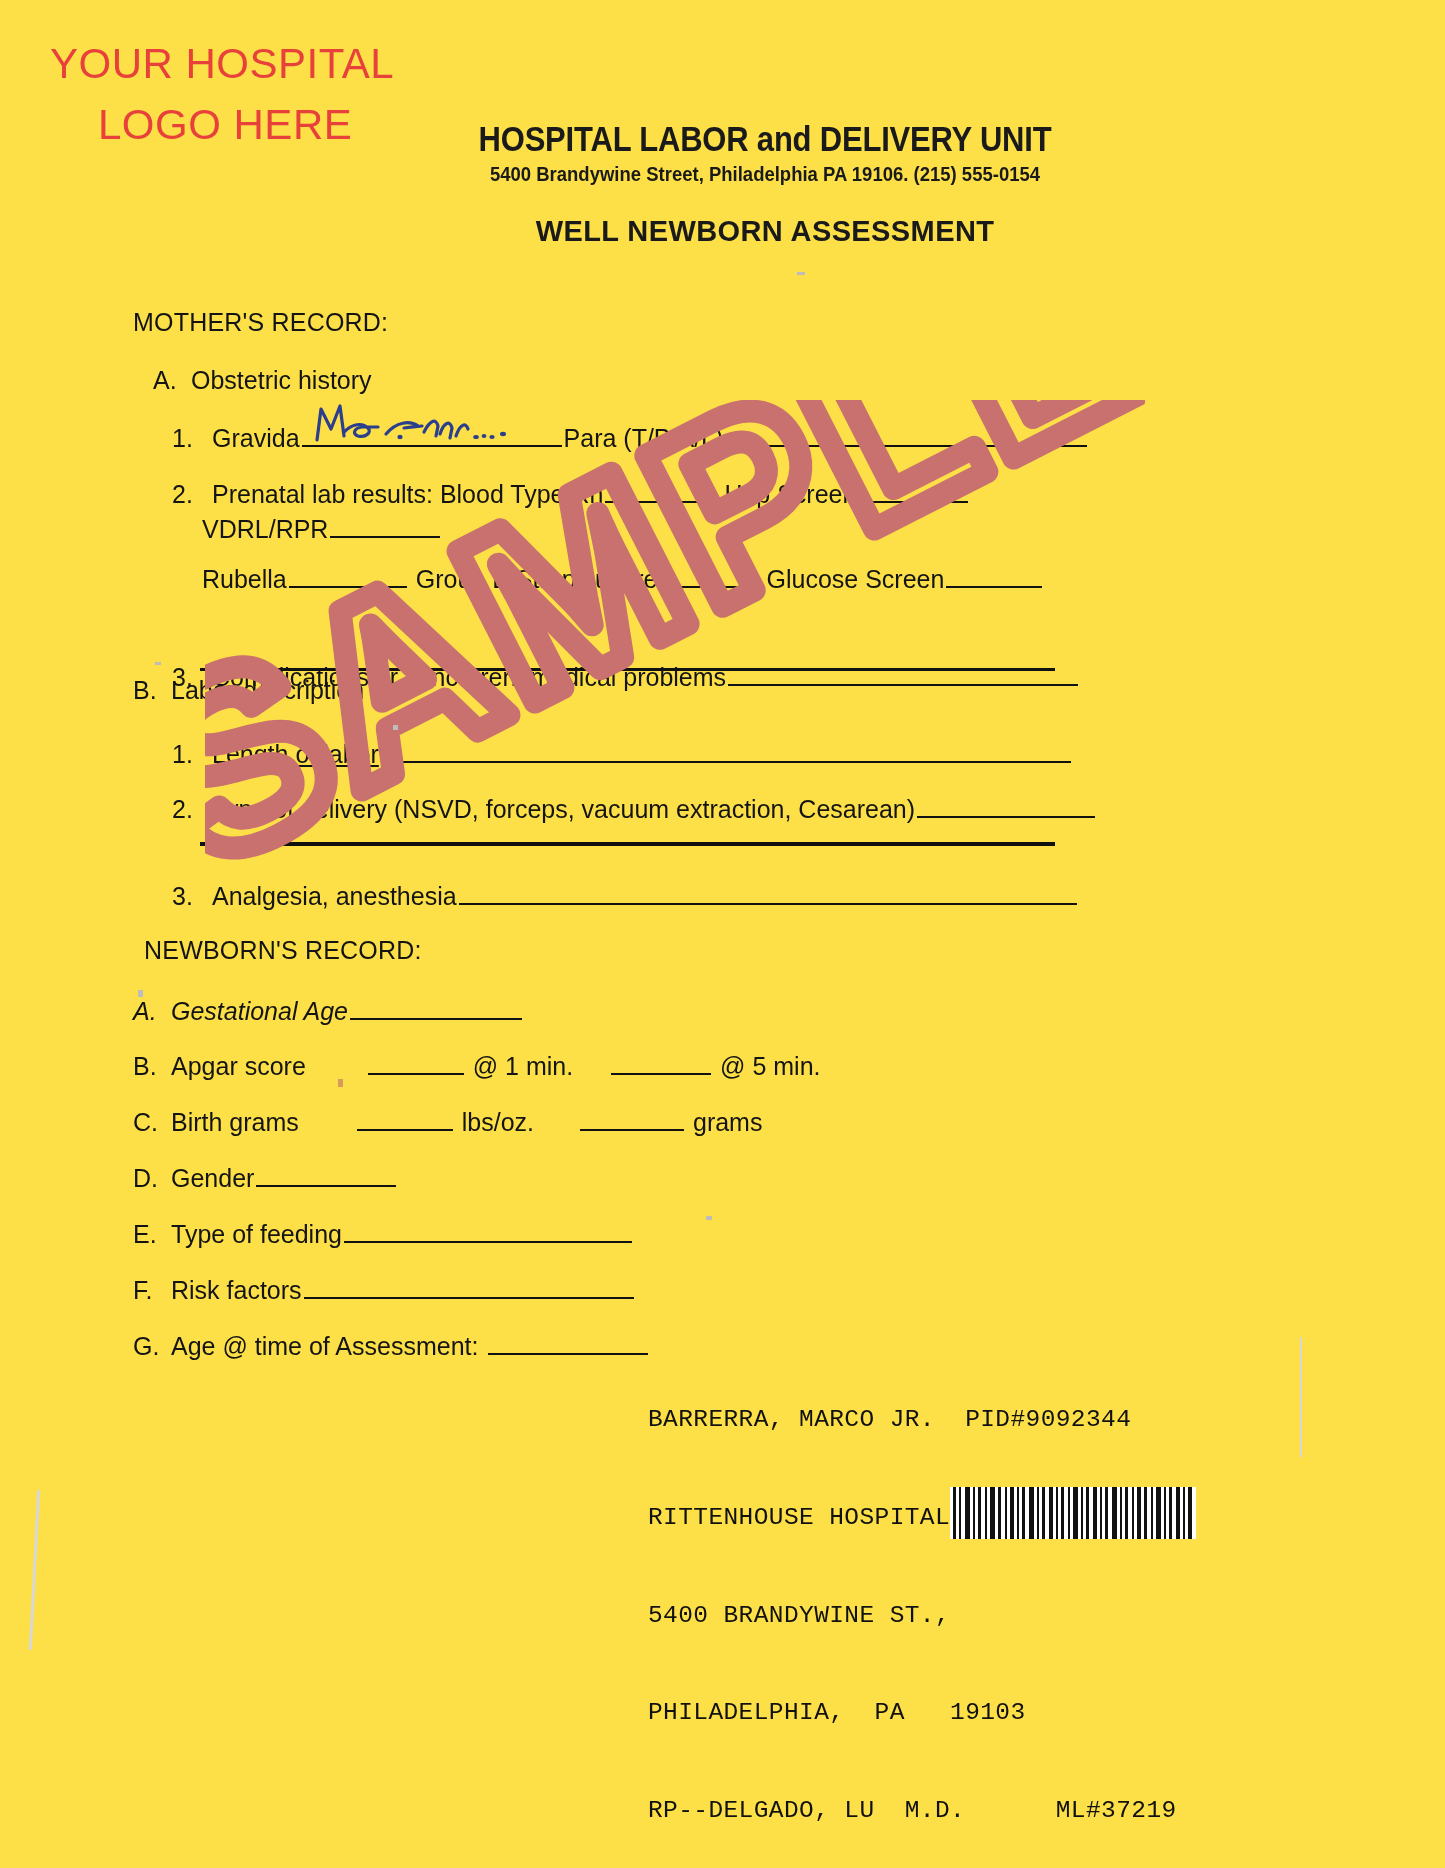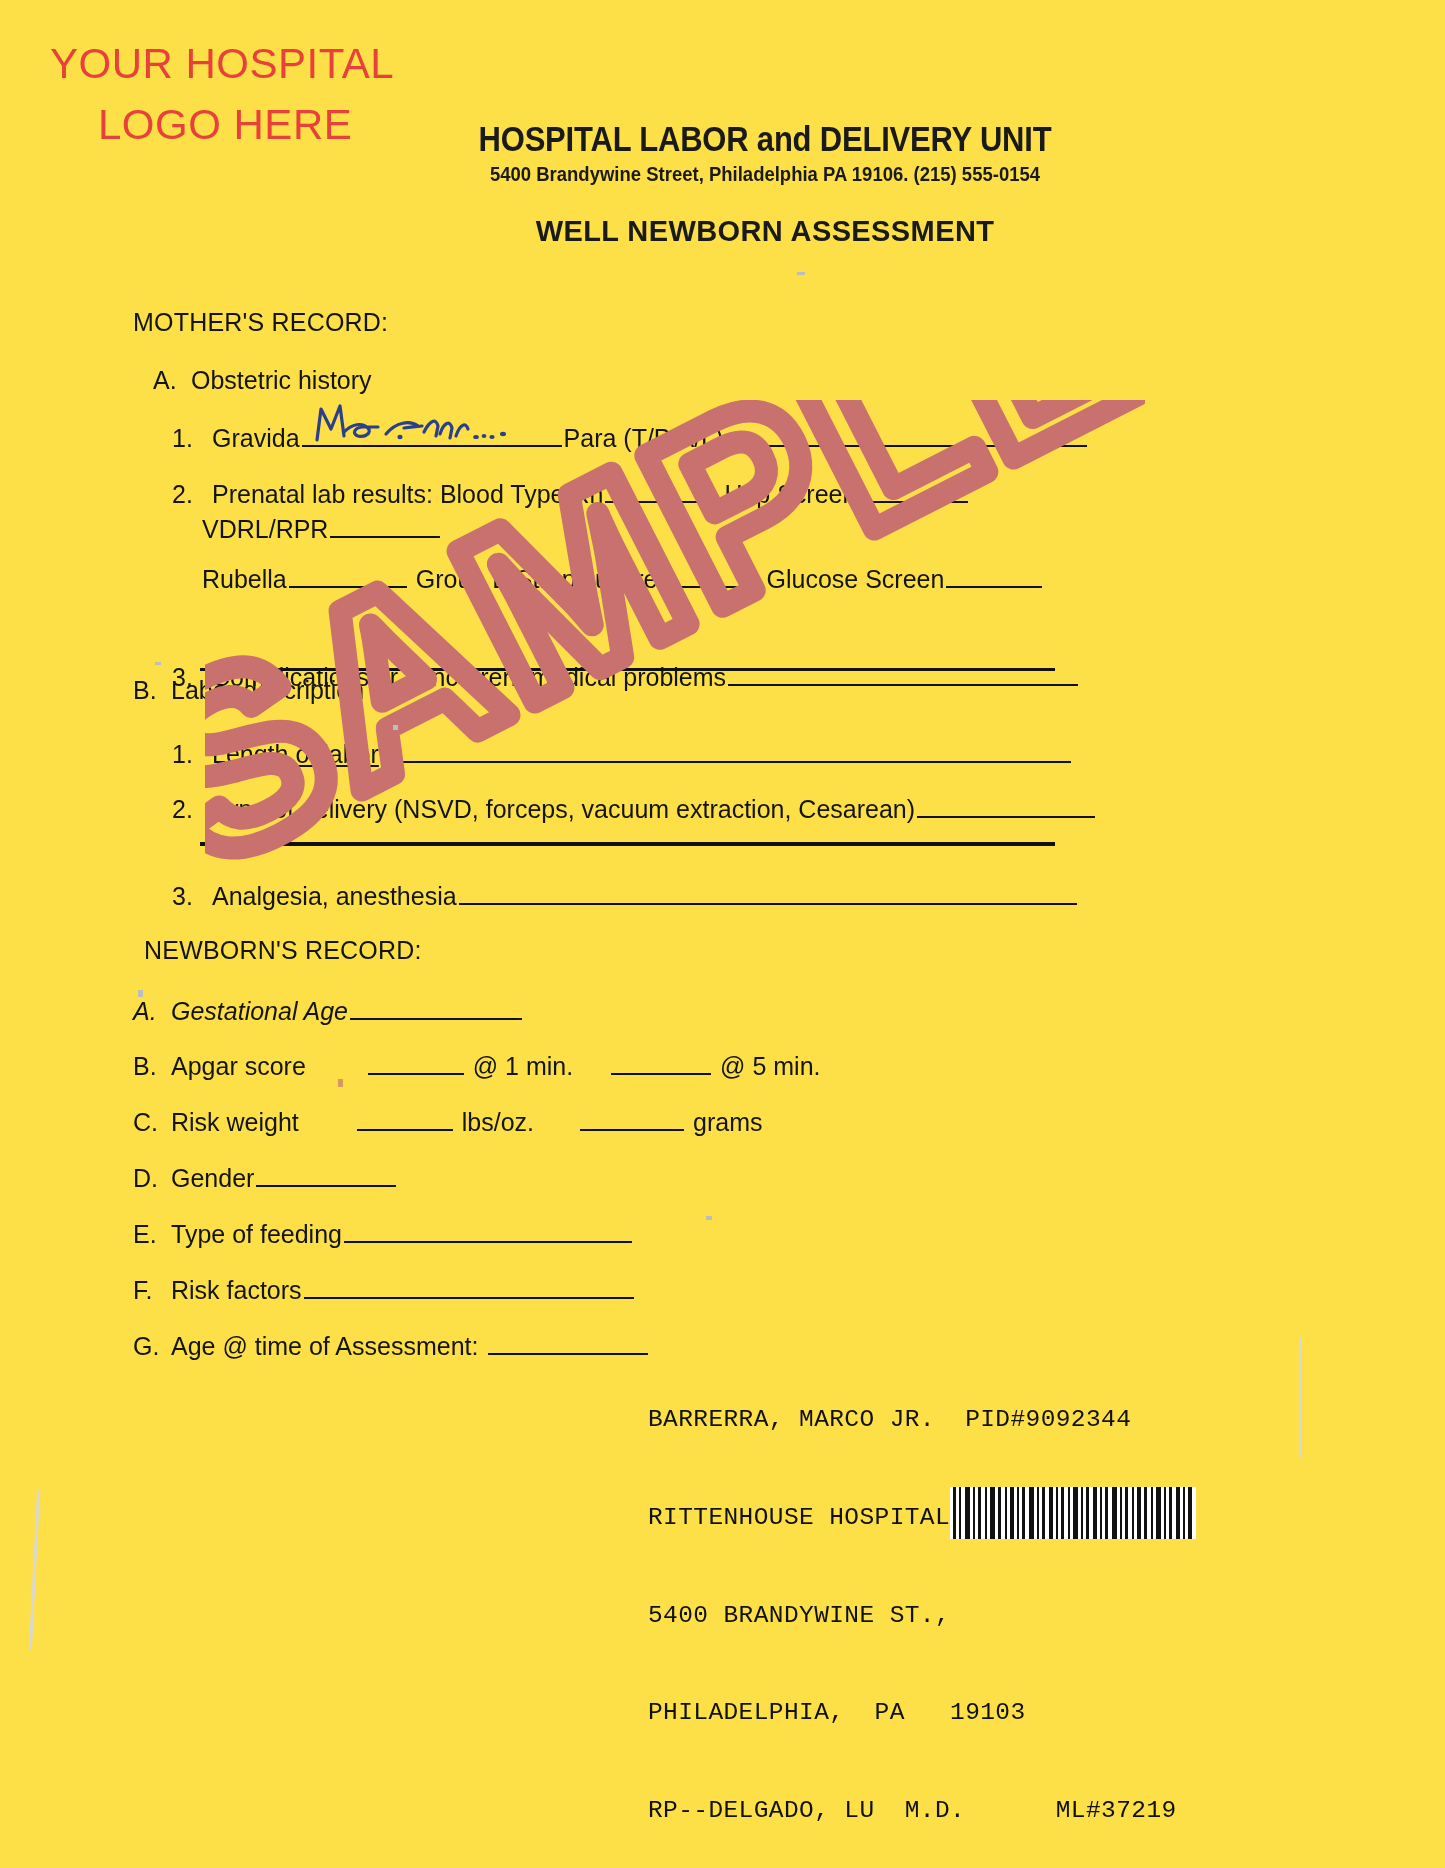--- a/index.html
+++ b/index.html
@@ -213,21 +213,21 @@
 
     <div class="row" style="left:133px; top:995px;font-style:italic;">
       <span class="lbl-a">A.</span><span>Gestational Age</span><span class="ul" style="width:172px"></span>
     </div>
 
     <div class="row" style="left:133px; top:1050px;">
       <span class="lbl-a">B.</span><span>Apgar score</span><span class="ul" style="width:96px; margin-left:62px"></span>&nbsp;<span>@ 1 min.</span><span class="ul" style="width:100px; margin-left:38px"></span>&nbsp;<span>@ 5 min.</span>
     </div>
 
     <div class="row" style="left:133px; top:1106px;">
-      <span class="lbl-a">C.</span><span>Risk weight</span><span class="ul" style="width:96px; margin-left:58px"></span>&nbsp;<span>lbs/oz.</span><span class="ul" style="width:104px; margin-left:46px"></span>&nbsp;<span>grams</span>
+      <span class="lbl-a">C.</span><span>Birth grams</span><span class="ul" style="width:96px; margin-left:58px"></span>&nbsp;<span>lbs/oz.</span><span class="ul" style="width:104px; margin-left:46px"></span>&nbsp;<span>grams</span>
     </div>
 
     <div class="row" style="left:133px; top:1162px;">
       <span class="lbl-a">D.</span><span>Gender</span><span class="ul" style="width:140px"></span>
     </div>
 
     <div class="row" style="left:133px; top:1218px;">
       <span class="lbl-a">E.</span><span>Type of feeding</span><span class="ul" style="width:288px"></span>
     </div>
 

